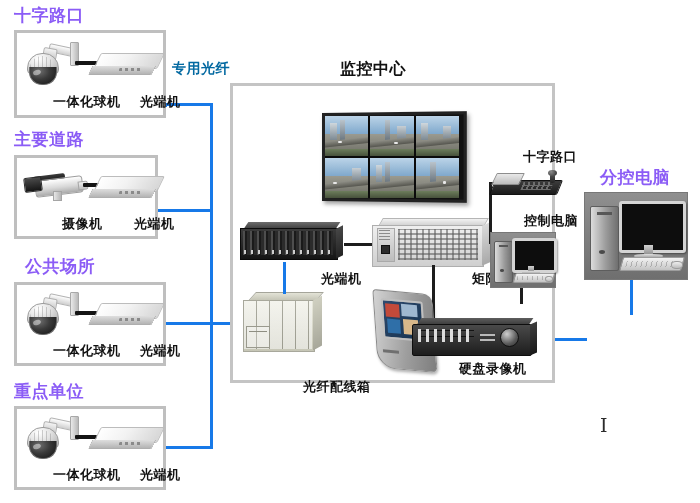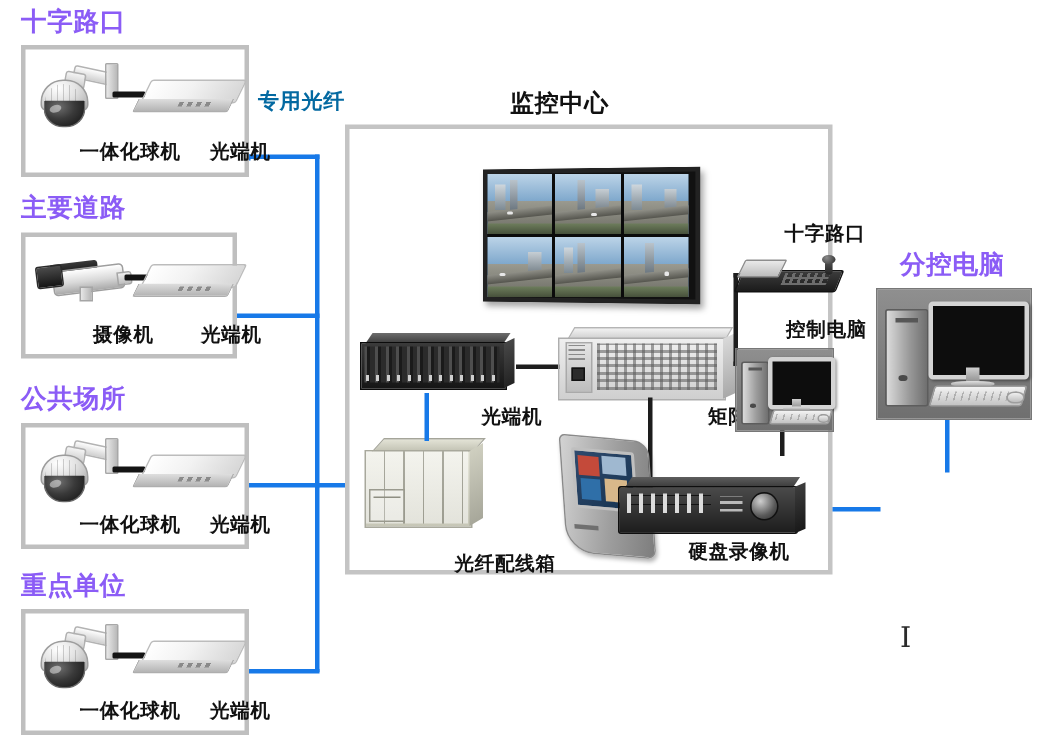--- a/index.html
+++ b/index.html
@@ -467,21 +467,21 @@
     <div class="camlink" style="left:66px;top:25px;width:22px;"></div>
     <div class="optslab" style="left:80px;top:18px;width:58px;height:22px;">
       <div class="top"></div>
         <div class="front"></div>
         <div class="ports"></div>
     </div>
     <div class="lbl lbl-dev" style="left:14px;top:59px;">摄像机</div>
     <div class="lbl lbl-dev" style="left:86px;top:59px;">光端机</div>
   </div>
 
-  <div class="lbl lbl-site" style="left:14px;top:257px;">公共场所</div>
+  <div class="lbl lbl-site" style="left:25px;top:257px;">公共场所</div>
   <div class="site-box" style="left:14px;top:282px;width:152px;height:84px;">
     <div class="ptz" style="left:6px;top:6px;width:62px;height:46px;">
       <div class="arm"></div>
         <div class="bracket"></div>
         <div class="neck"></div>
       <div class="dome-top"></div>
         <div class="dome-ribs"></div>
       <div class="dome-bub"></div>
         <div class="dome-gloss"></div>
     </div>
@@ -584,21 +584,21 @@
   </div>
   <div class="lbl lbl-dev" style="left:290px;top:272px;">光端机</div>
 
   <div class="fdb" style="left:243px;top:292px;width:80px;height:62px;">
     <div class="top"></div>
       <div class="face"></div>
       <div class="cols"></div>
     <div class="door"></div>
       <div class="side"></div>
   </div>
-  <div class="lbl lbl-dev" style="left:272px;top:370px;">光纤配线箱</div>
+  <div class="lbl lbl-dev" style="left:272px;top:380px;">光纤配线箱</div>
 
   <div class="wire wire-v" style="left:283px;top:262px;height:32px;"></div>
 
   <div class="blk blk-h" style="left:344px;top:243px;width:39px;"></div>
 
   <div class="matrix" style="left:372px;top:218px;width:122px;height:50px;">
     <div class="top"></div>
       <div class="face"></div>
     <div class="lpanel"></div>
       <div class="vent"></div>

